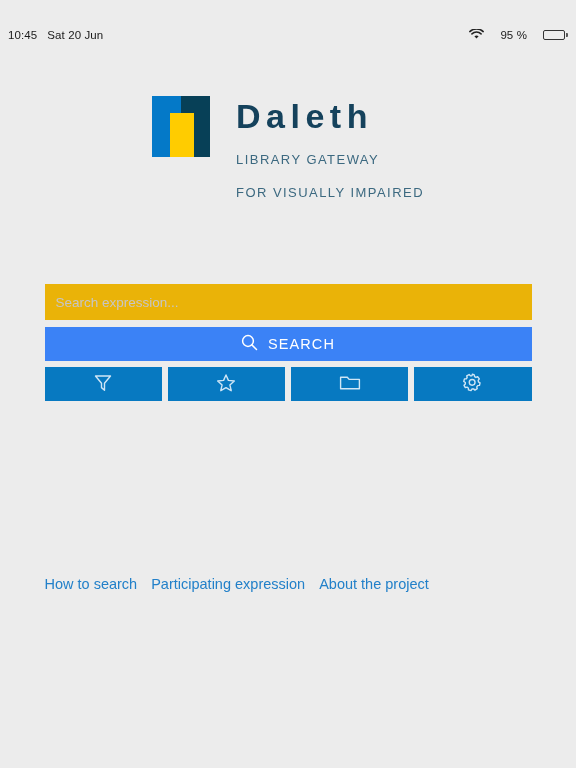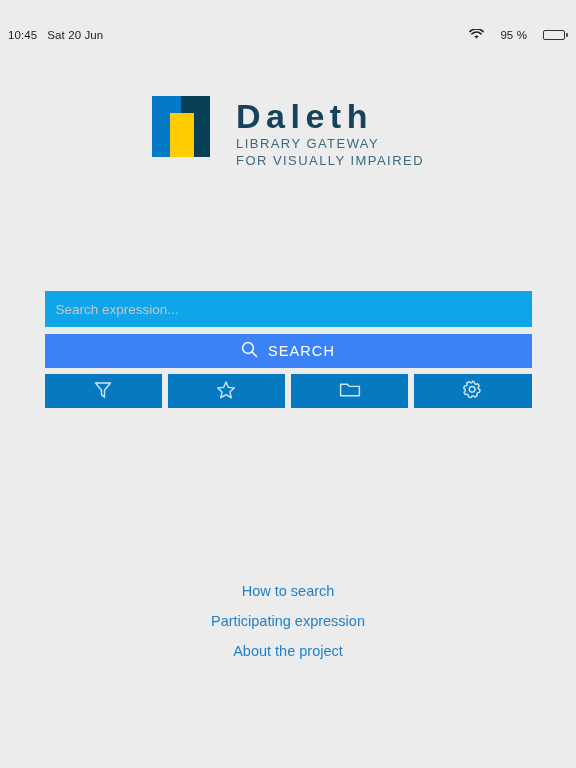--- a/index.html
+++ b/index.html
@@ -114,43 +114,42 @@
     font-weight: bold;
     color: #15425c;
     letter-spacing: 5.5px;
     line-height: 38px;
   }
   .tagline {
     font-size: 13px;
     color: #3c6980;
     letter-spacing: 1.45px;
     line-height: 14.5px;
-    margin-top: 2px;
+    margin-top: 18px;
   }
 
   
   .content {
     width: 487px;
     margin: 0 auto;
   }
   .search-block {
     margin-top: 84px;
   }
   .search-input {
     width: 100%;
     height: 36px;
     box-sizing: border-box;
     border: none;
     outline: none;
-    background: #0ea5e9;
+    background: #eab308;
     font-family: "Liberation Sans", sans-serif;
     font-size: 13.5px;
     color: #333;
     padding: 0 11px;
-    margin-top: 39px;
   }
   .search-input::placeholder {
     color: #c6c6c6;
   }
   .search-button {
     margin-top: 7px;
     width: 100%;
     height: 34px;
     background: #3b82f6;
     border: none;
@@ -183,21 +182,21 @@
     align-items: center;
     justify-content: center;
     cursor: pointer;
     padding: 0;
   }
 
   
   .links {
     margin-top: 175px;
     display: flex;
-    flex-direction: column;
+    flex-direction: row;
     align-items: center;
     gap: 14px;
   }
   .link {
     color: #2280c9;
     font-size: 14.5px;
     text-decoration: none;
     cursor: pointer;
     font-family: "Liberation Sans", sans-serif;
   }

